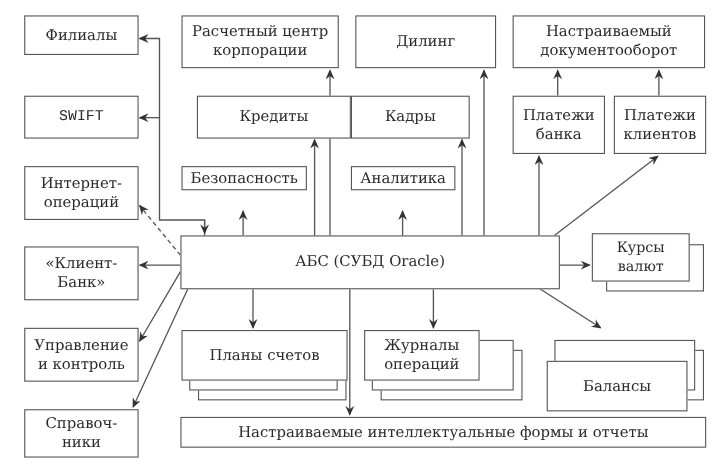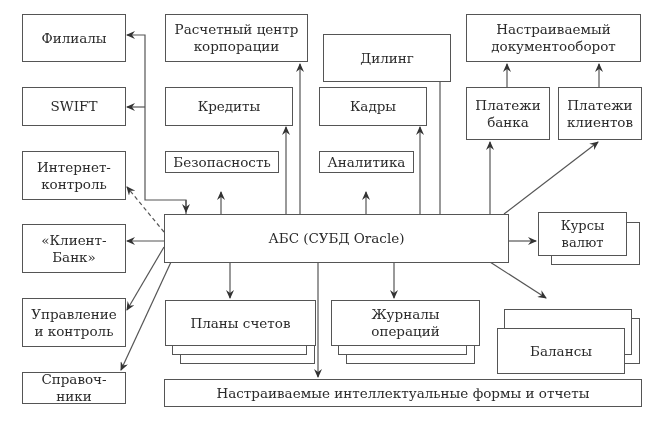--- a/index.html
+++ b/index.html
@@ -44,38 +44,38 @@
 
     <path d="M508,241 L536,241" marker-end="url(#ah)"></path>
 
     <path d="M230,262 L230,298" marker-end="url(#ah)"></path>
     <path d="M318,262 L318,377" marker-end="url(#ah)"></path>
     <path d="M394,262 L394,298" marker-end="url(#ah)"></path>
     <path d="M490,262 L546,298" marker-end="url(#ah)"></path>
   </g>
 </svg>
 
-<div class="box" style="left:22px;top:14px;width:104px;height:48px;">Филиалы</div>
-<div class="box" style="left:22px;top:87px;width:104px;height:39px;">SWIFT</div>
+<div class="box" style="left:22px;top:14px;width:104px;height:36px;">Филиалы</div>
+<div class="box" style="left:22px;top:87px;width:104px;height:39px;font-family:Liberation Mono, monospace;">SWIFT</div>
 <div class="box" style="left:22px;top:151px;width:104px;height:49px;">Интернет-
-контроль</div>
+операций</div>
 <div class="box" style="left:22px;top:224px;width:104px;height:49px;">«Клиент-
 Банк»</div>
 <div class="box" style="left:22px;top:298px;width:104px;height:49px;">Управление
 и контроль</div>
-<div class="box" style="left:22px;top:372px;width:104px;height:32px;">Справоч-
+<div class="box" style="left:22px;top:372px;width:104px;height:44px;">Справоч-
 ники</div>
 
 <div class="box" style="left:165px;top:14px;width:143px;height:48px;">Расчетный центр
 корпорации</div>
-<div class="box" style="left:323px;top:14px;width:128px;height:48px;margin-top:20px;">Дилинг</div>
+<div class="box" style="left:323px;top:14px;width:128px;height:48px;">Дилинг</div>
 <div class="box" style="left:466px;top:14px;width:175px;height:48px;">Настраиваемый
 документооборот</div>
 
-<div class="box" style="left:165px;top:87px;width:128px;height:39px;">Кредиты</div>
+<div class="box" style="left:179px;top:87px;width:140px;height:39px;">Кредиты</div>
 <div class="box" style="left:319px;top:87px;width:108px;height:39px;">Кадры</div>
 <div class="box" style="left:466px;top:87px;width:84px;height:53px;">Платежи
 банка</div>
 <div class="box" style="left:558px;top:87px;width:84px;height:53px;">Платежи
 клиентов</div>
 
 <div class="box" style="left:165px;top:151px;width:114px;height:22px;">Безопасность</div>
 <div class="box" style="left:319px;top:151px;width:95px;height:22px;">Аналитика</div>
 
 <div class="box" style="left:164px;top:214px;width:345px;height:49px;">АБС (СУБД Oracle)</div>
@@ -83,20 +83,20 @@
 <div class="stack" style="left:551px;top:222px;width:89px;height:43px;"></div>
 <div class="box" style="left:538px;top:212px;width:89px;height:44px;font-size:13px;">Курсы
 валют</div>
 
 <div class="stack" style="left:180px;top:318px;width:135px;height:46px;"></div>
 <div class="stack" style="left:172px;top:309px;width:135px;height:46px;"></div>
 <div class="box" style="left:165px;top:300px;width:151px;height:46px;text-align:center;">Планы счетов</div>
 
 <div class="stack" style="left:346px;top:318px;width:129px;height:46px;"></div>
 <div class="stack" style="left:338px;top:309px;width:129px;height:46px;"></div>
-<div class="box" style="left:331px;top:300px;width:149px;height:46px;">Журналы
+<div class="box" style="left:331px;top:300px;width:105px;height:46px;">Журналы
 операций</div>
 
 <div class="stack" style="left:512px;top:318px;width:128px;height:46px;"></div>
 <div class="stack" style="left:504px;top:309px;width:128px;height:46px;"></div>
 <div class="box" style="left:497px;top:300px;width:128px;height:46px;margin-top:28px;">Балансы</div>
 
 <div class="box" style="left:164px;top:379px;width:478px;height:28px;">Настраиваемые интеллектуальные формы и отчеты</div>
 
 </body></html>

